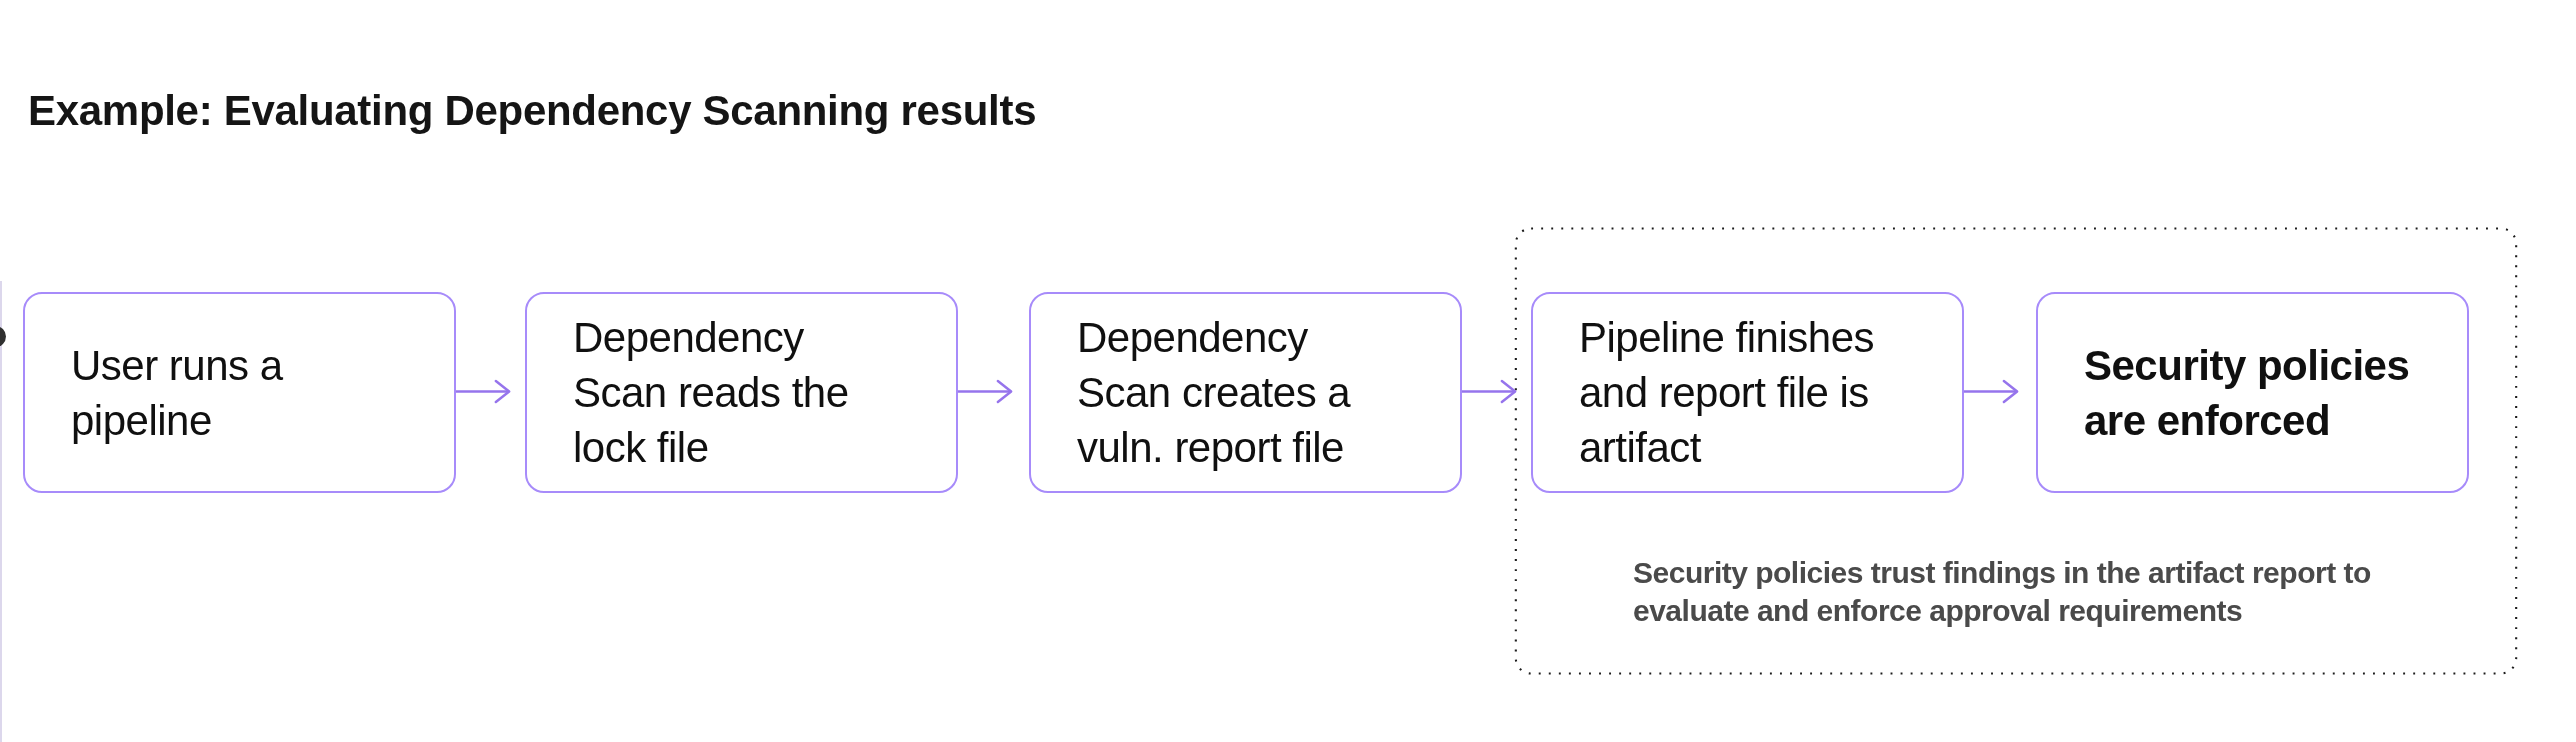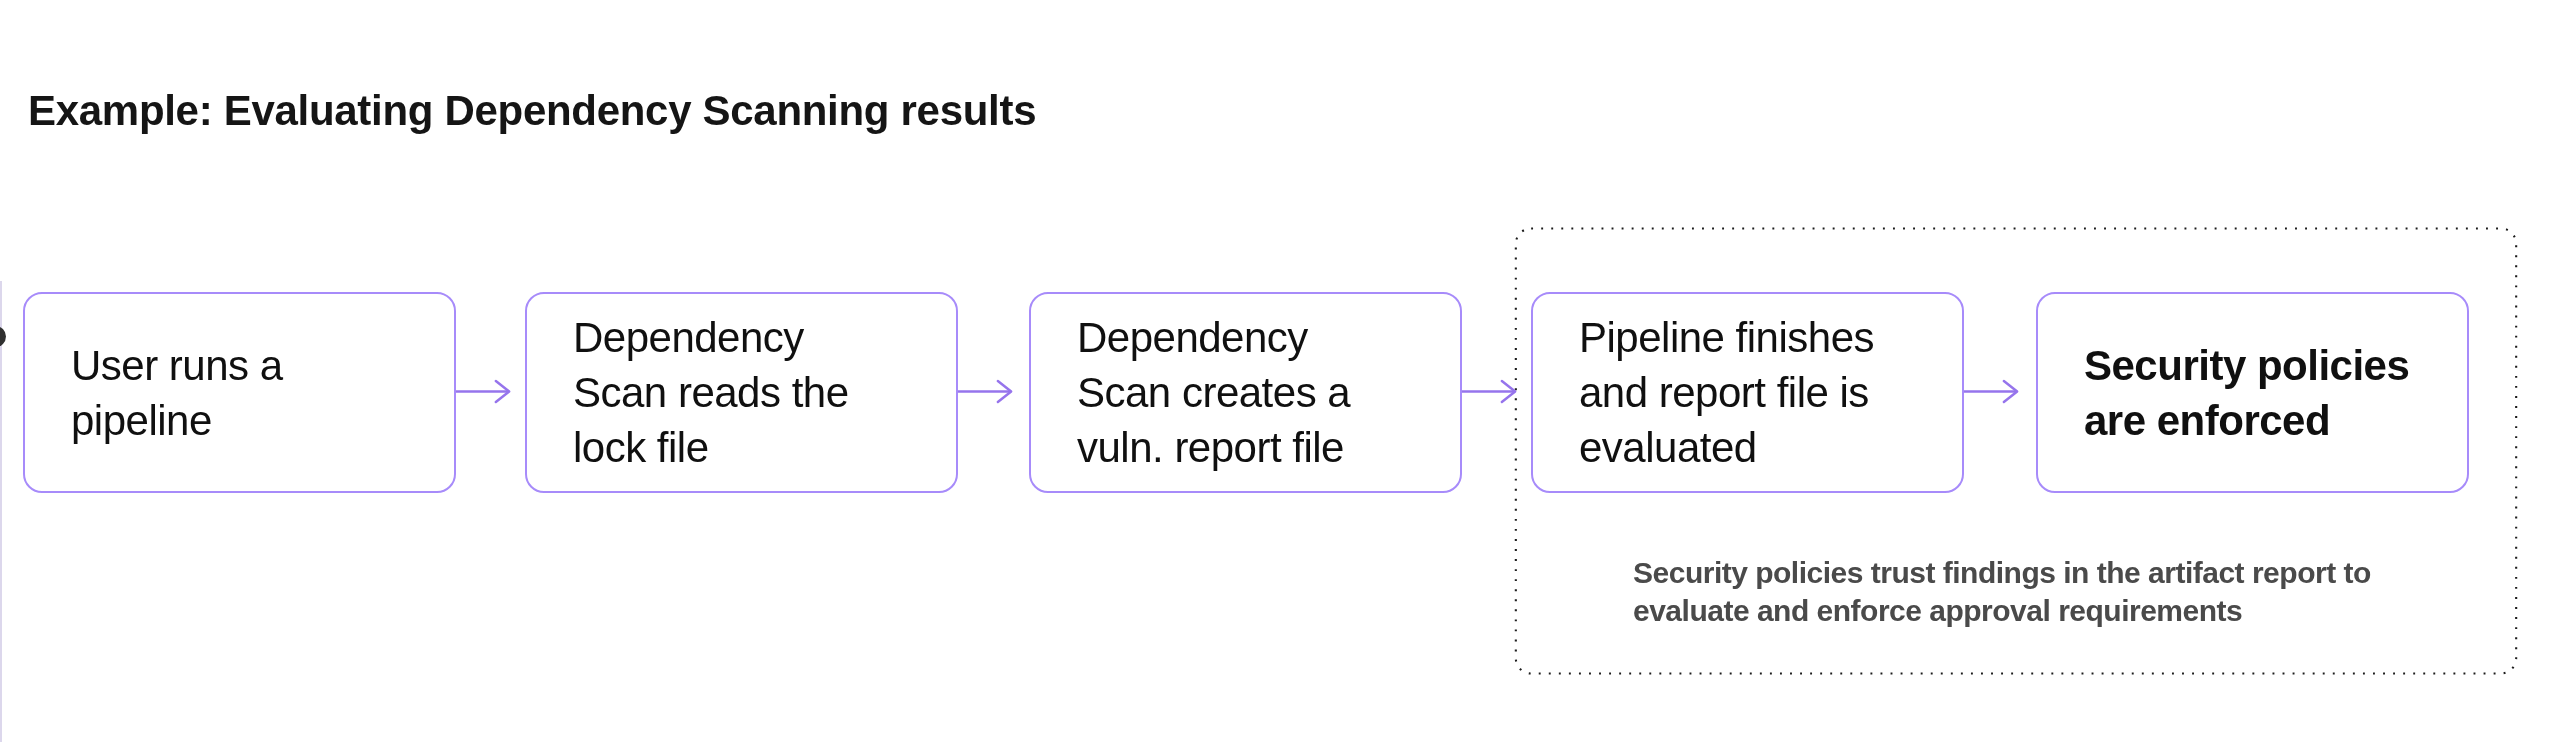--- a/index.html
+++ b/index.html
@@ -118,21 +118,21 @@
 
   <div class="flow-box box-3">
     <div class="box-label">Dependency
 Scan creates a
 vuln. report file</div>
   </div>
 
   <div class="flow-box box-4">
     <div class="box-label">Pipeline finishes
 and report file is
-evaluated</div>
+artifact</div>
   </div>
 
   <div class="flow-box box-5">
     <div class="box-label">Security policies
 are enforced</div>
   </div>
 
   <svg class="arrow arrow-1" viewBox="0 0 60 32">
     <line x1="1" y1="16" x2="57" y2="16" stroke="var(--arrow)" stroke-width="2.6"></line>
     <polyline points="43,5 57,16 43,27" fill="none" stroke="var(--arrow)" stroke-width="2.6" stroke-linecap="round" stroke-linejoin="round"></polyline>

